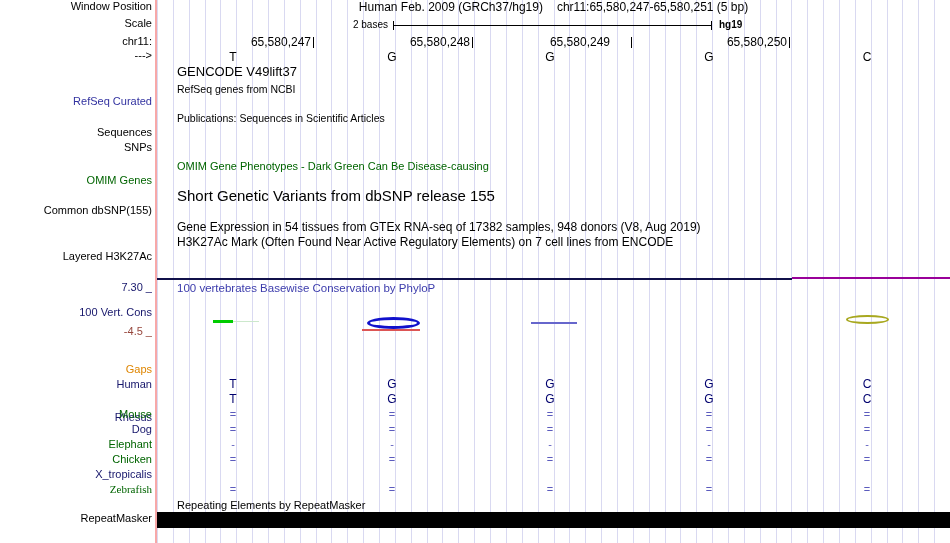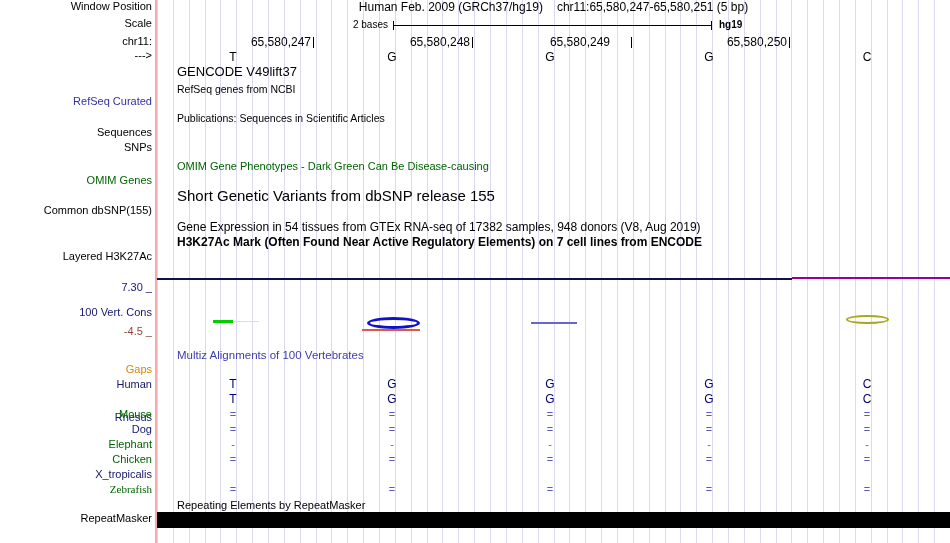--- a/index.html
+++ b/index.html
@@ -81,22 +81,22 @@
       <span class="seqbase" style="left: 709px;">G</span>
       <span class="seqbase" style="left: 867px;">C</span>
     </div>
 
   <div class="ctitle black" style="top:66px;font-size:13px;">GENCODE V49lift37</div>
   <div class="ctitle black" style="top:83px;font-size:10.5px;">RefSeq genes from NCBI</div>
   <div class="ctitle black" style="top:112px;font-size:10.5px;">Publications: Sequences in Scientific Articles</div>
   <div class="ctitle green" style="top:160px;font-size:11px;">OMIM Gene Phenotypes - Dark Green Can Be Disease-causing</div>
   <div class="ctitle black" style="top:190px;font-size:15px;">Short Genetic Variants from dbSNP release 155</div>
   <div class="ctitle black" style="top:221px;font-size:12px;">Gene Expression in 54 tissues from GTEx RNA-seq of 17382 samples, 948 donors (V8, Aug 2019)</div>
-  <div class="ctitle black" style="top:236px;font-size:12px;font-weight:bold;">H3K27Ac Mark (Often Found Near Active Regulatory Elements) on 7 cell lines from ENCODE</div>
-  <div class="ctitle titleblue" style="top:349px;font-size:11.5px;">Multiz Alignments of 100 Vertebrates</div>
+  <div class="ctitle black" style="top:236px;font-size:12px;">H3K27Ac Mark (Often Found Near Active Regulatory Elements) on 7 cell lines from ENCODE</div>
+  <div class="ctitle titleblue" style="top:282px;font-size:11.5px;">100 vertebrates Basewise Conservation by PhyloP</div>
   <div class="ctitle black" style="top:499px;font-size:11px;">Repeating Elements by RepeatMasker</div>
 
   <div class="cons-line" style="left:157px;top:278px;width:635px;background:#10104a;"></div>
   <div class="cons-line" style="left:792px;top:277px;width:158px;background:#990099;"></div>
 
   <div class="mark" style="left:213px;top:320px;width:20px;height:3px;background:#00cc00;"></div>
   <div class="mark" style="left:233px;top:321px;width:26px;height:1px;background:#cce8cc;"></div>
   <div class="mark" style="left:367px;top:317px;width:53px;height:12px;border:3px solid #1111cc;border-radius:50%;box-sizing:border-box;"></div>
   <div class="mark" style="left:362px;top:329px;width:58px;height:2px;background:#dd5555;"></div>
   <div class="mark" style="left:531px;top:322px;width:46px;height:2px;background:#6666cc;"></div>

